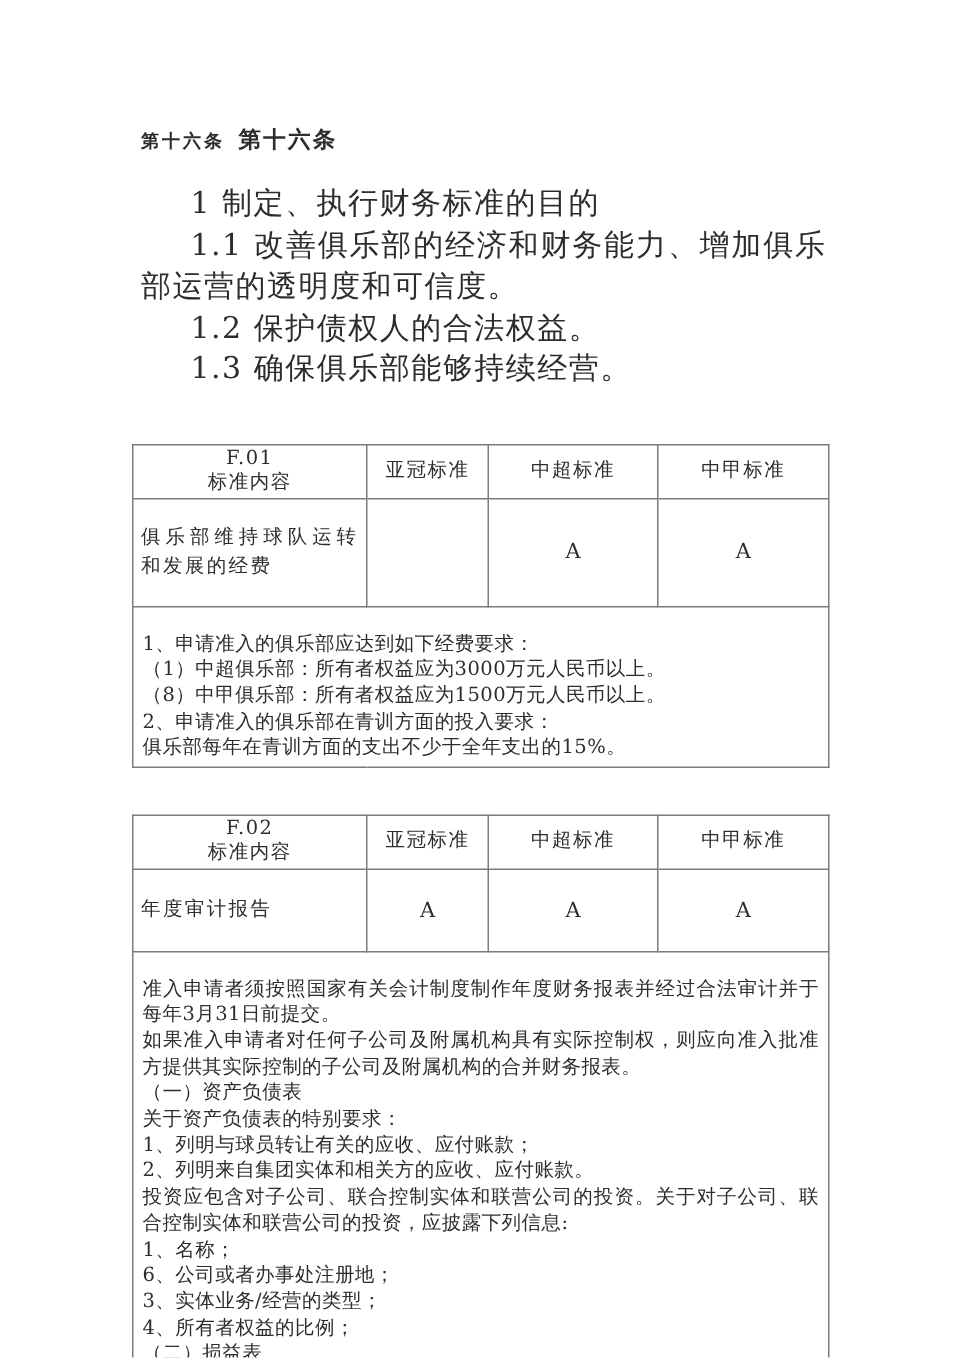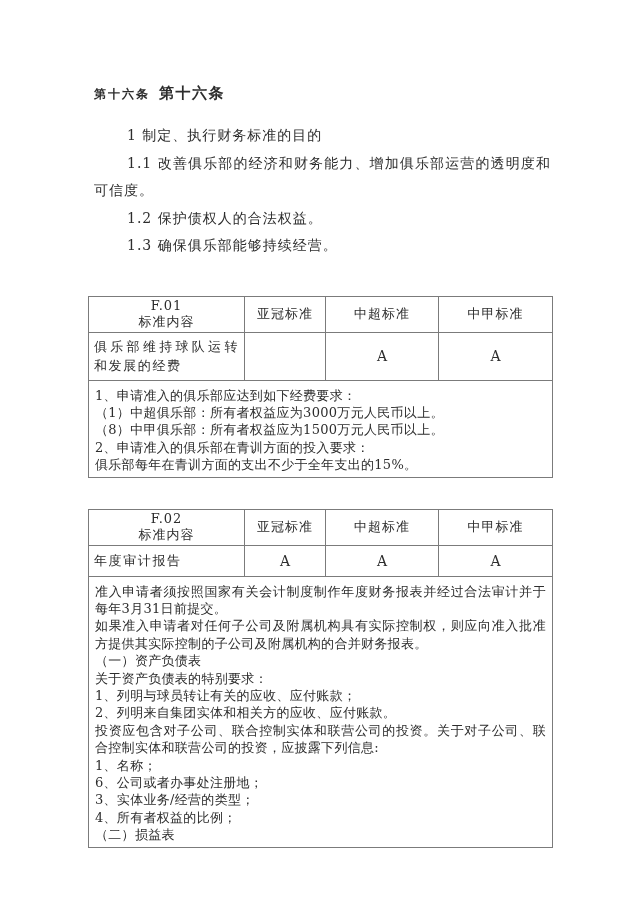--- a/index.html
+++ b/index.html
@@ -31,21 +31,21 @@
   }
   .heading .article-title {
     font-size: 15px;
     font-weight: 700;
     letter-spacing: 1.5px;
     margin-left: 9px;
     font-family: "DejaVu Sans", "Liberation Sans", sans-serif;
   }
   .intro {
     margin: 19px 89px 0 94px;
-    font-size: 14px;
+    font-size: 20px;
     line-height: 27.5px;
     letter-spacing: 1px;
     text-align: justify;
   }
   .intro p {
     margin: 0;
     text-indent: 33px;
   }
   table.std {
     border-collapse: collapse;
@@ -63,34 +63,34 @@
     vertical-align: middle;
     overflow: hidden;
   }
   .head-cell {
     text-align: center;
     line-height: 16px;
     letter-spacing: 1px;
     height: 33px;
   }
   .row-label-cell {
-    padding: 2px 5px;
+    padding: 14px 5px;
     line-height: 19px;
     letter-spacing: 1.6px;
     text-align: justify;
   }
   .t1-row td { height: 43px; }
   .t2-row td { height: 26px; }
   .value-cell {
     text-align: center;
     font-size: 14px;
     letter-spacing: 0;
   }
   .notes-cell {
-    padding: 6px 6px 3px 6px;
+    padding: 16px 6px 3px 6px;
   }
   .notes-cell p {
     margin: 0;
     line-height: 17.4px;
     letter-spacing: 0.3px;
     text-align: justify;
   }
 </style>
 </head>
 <body>

